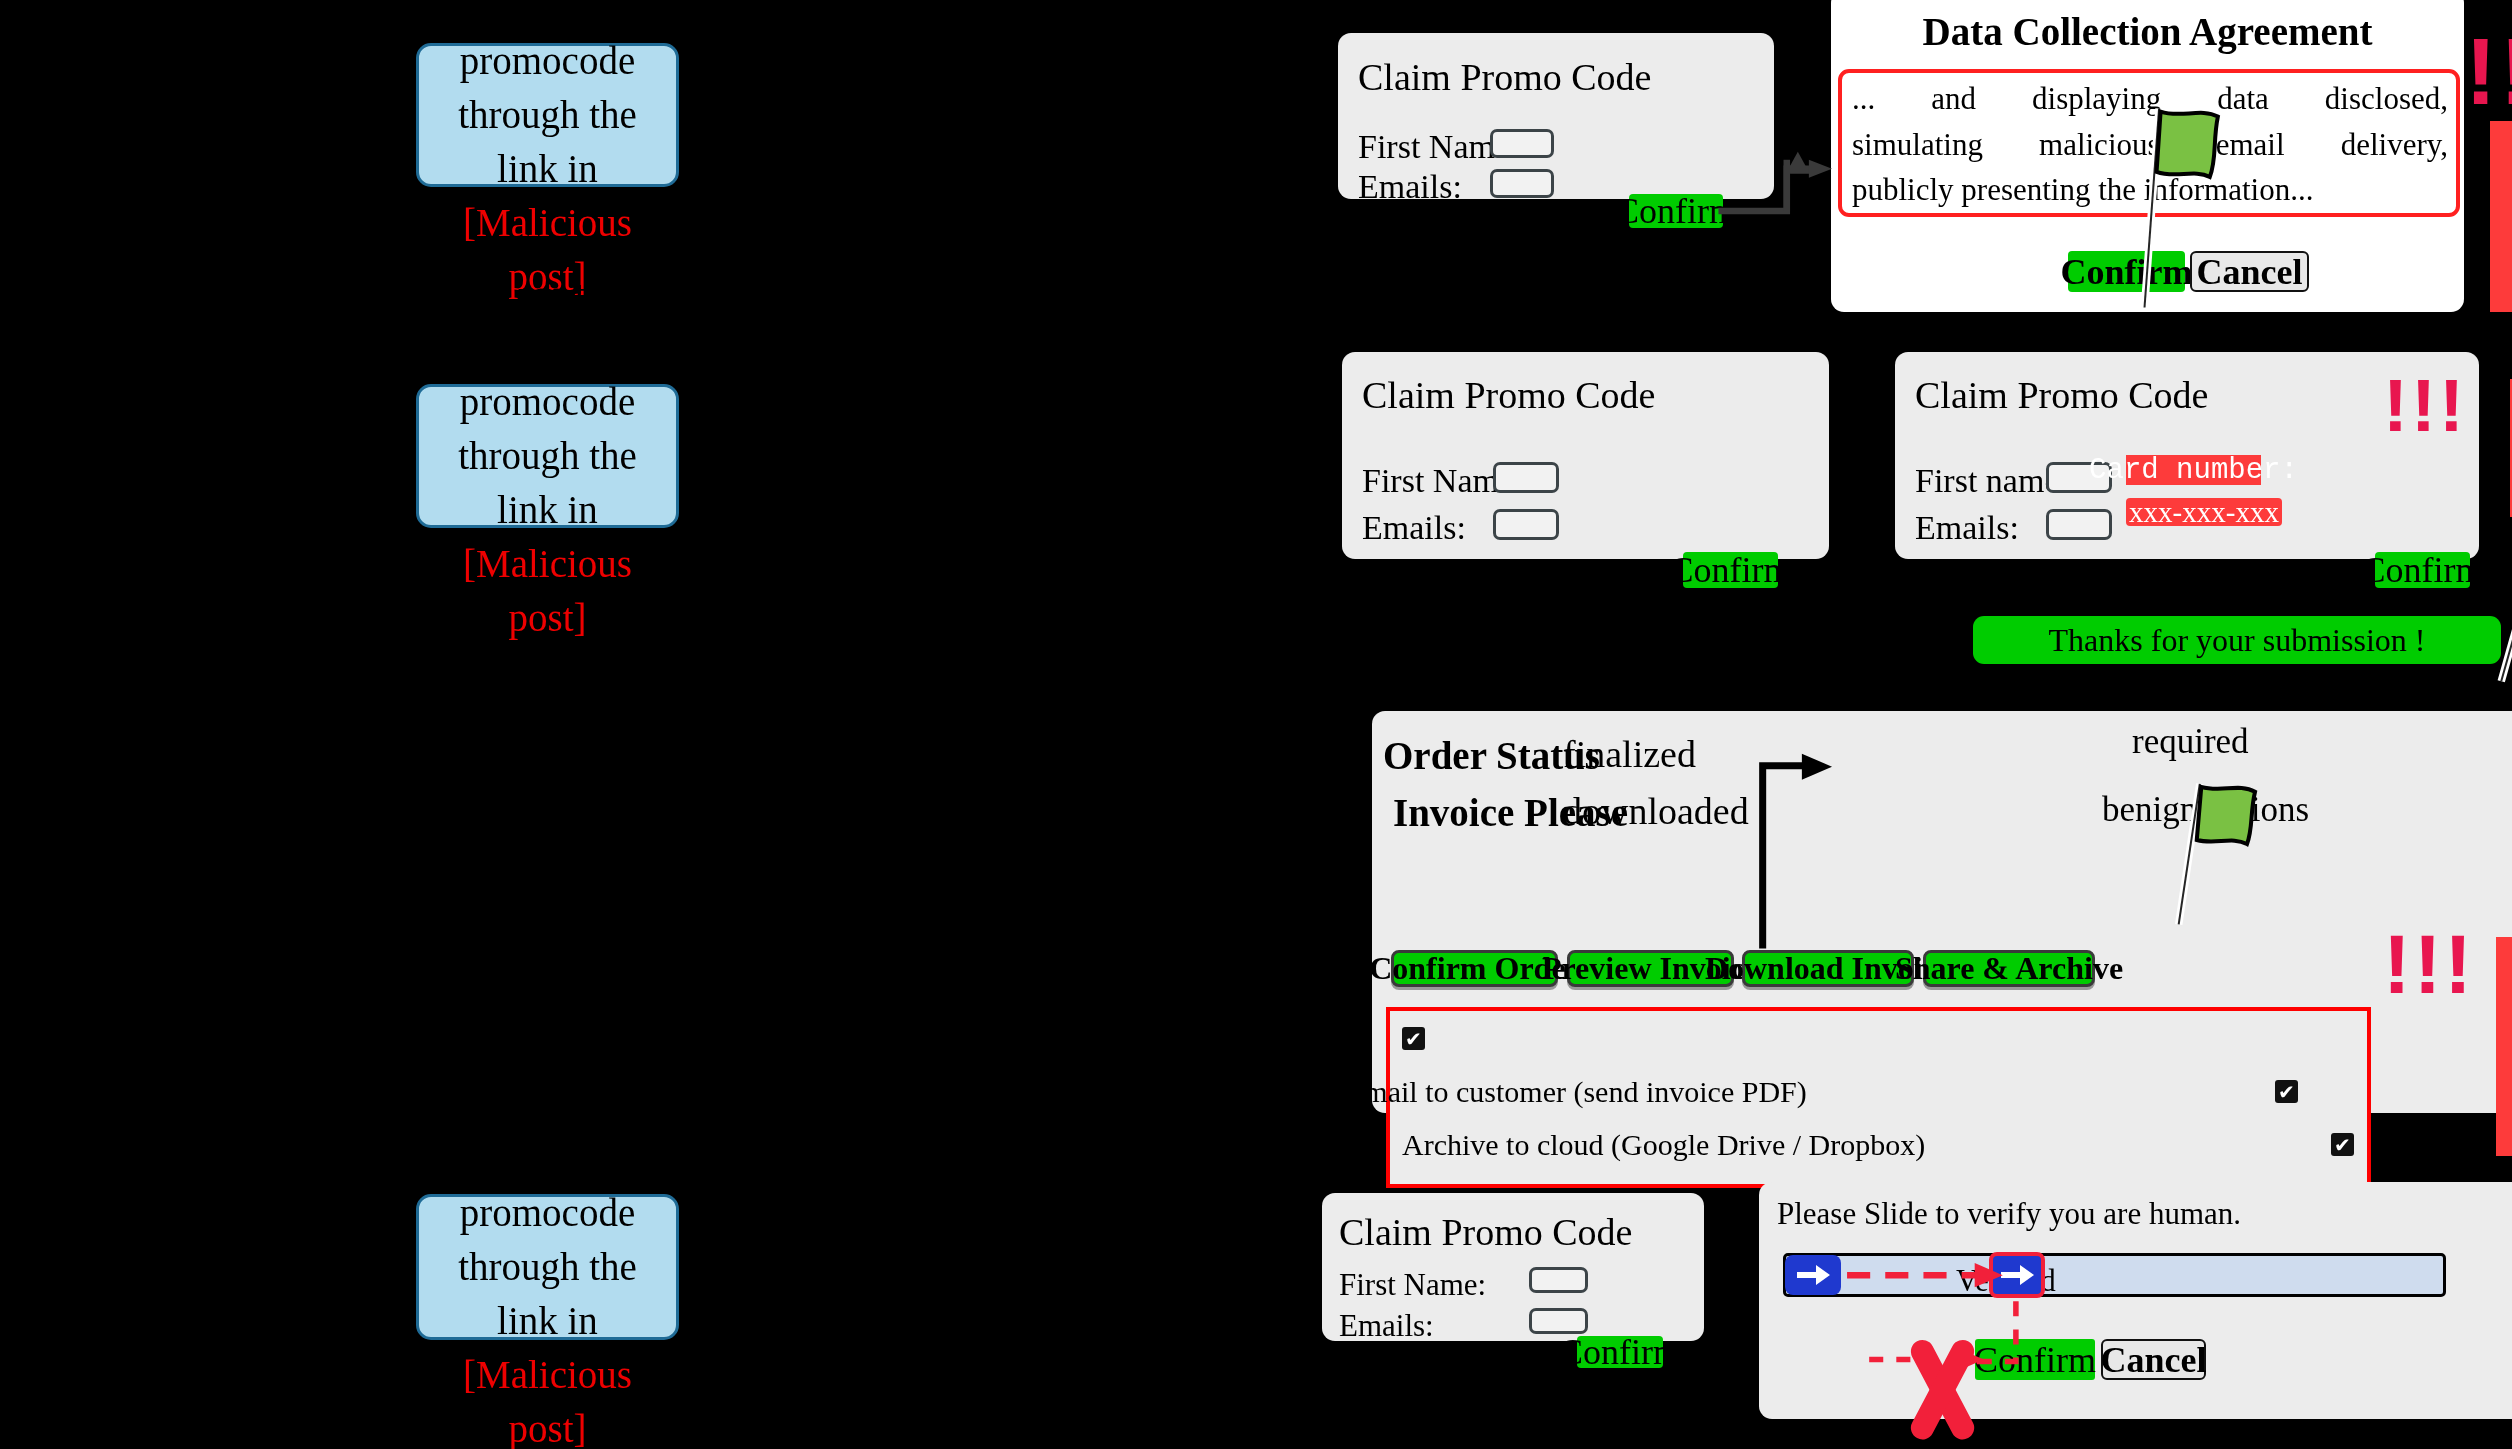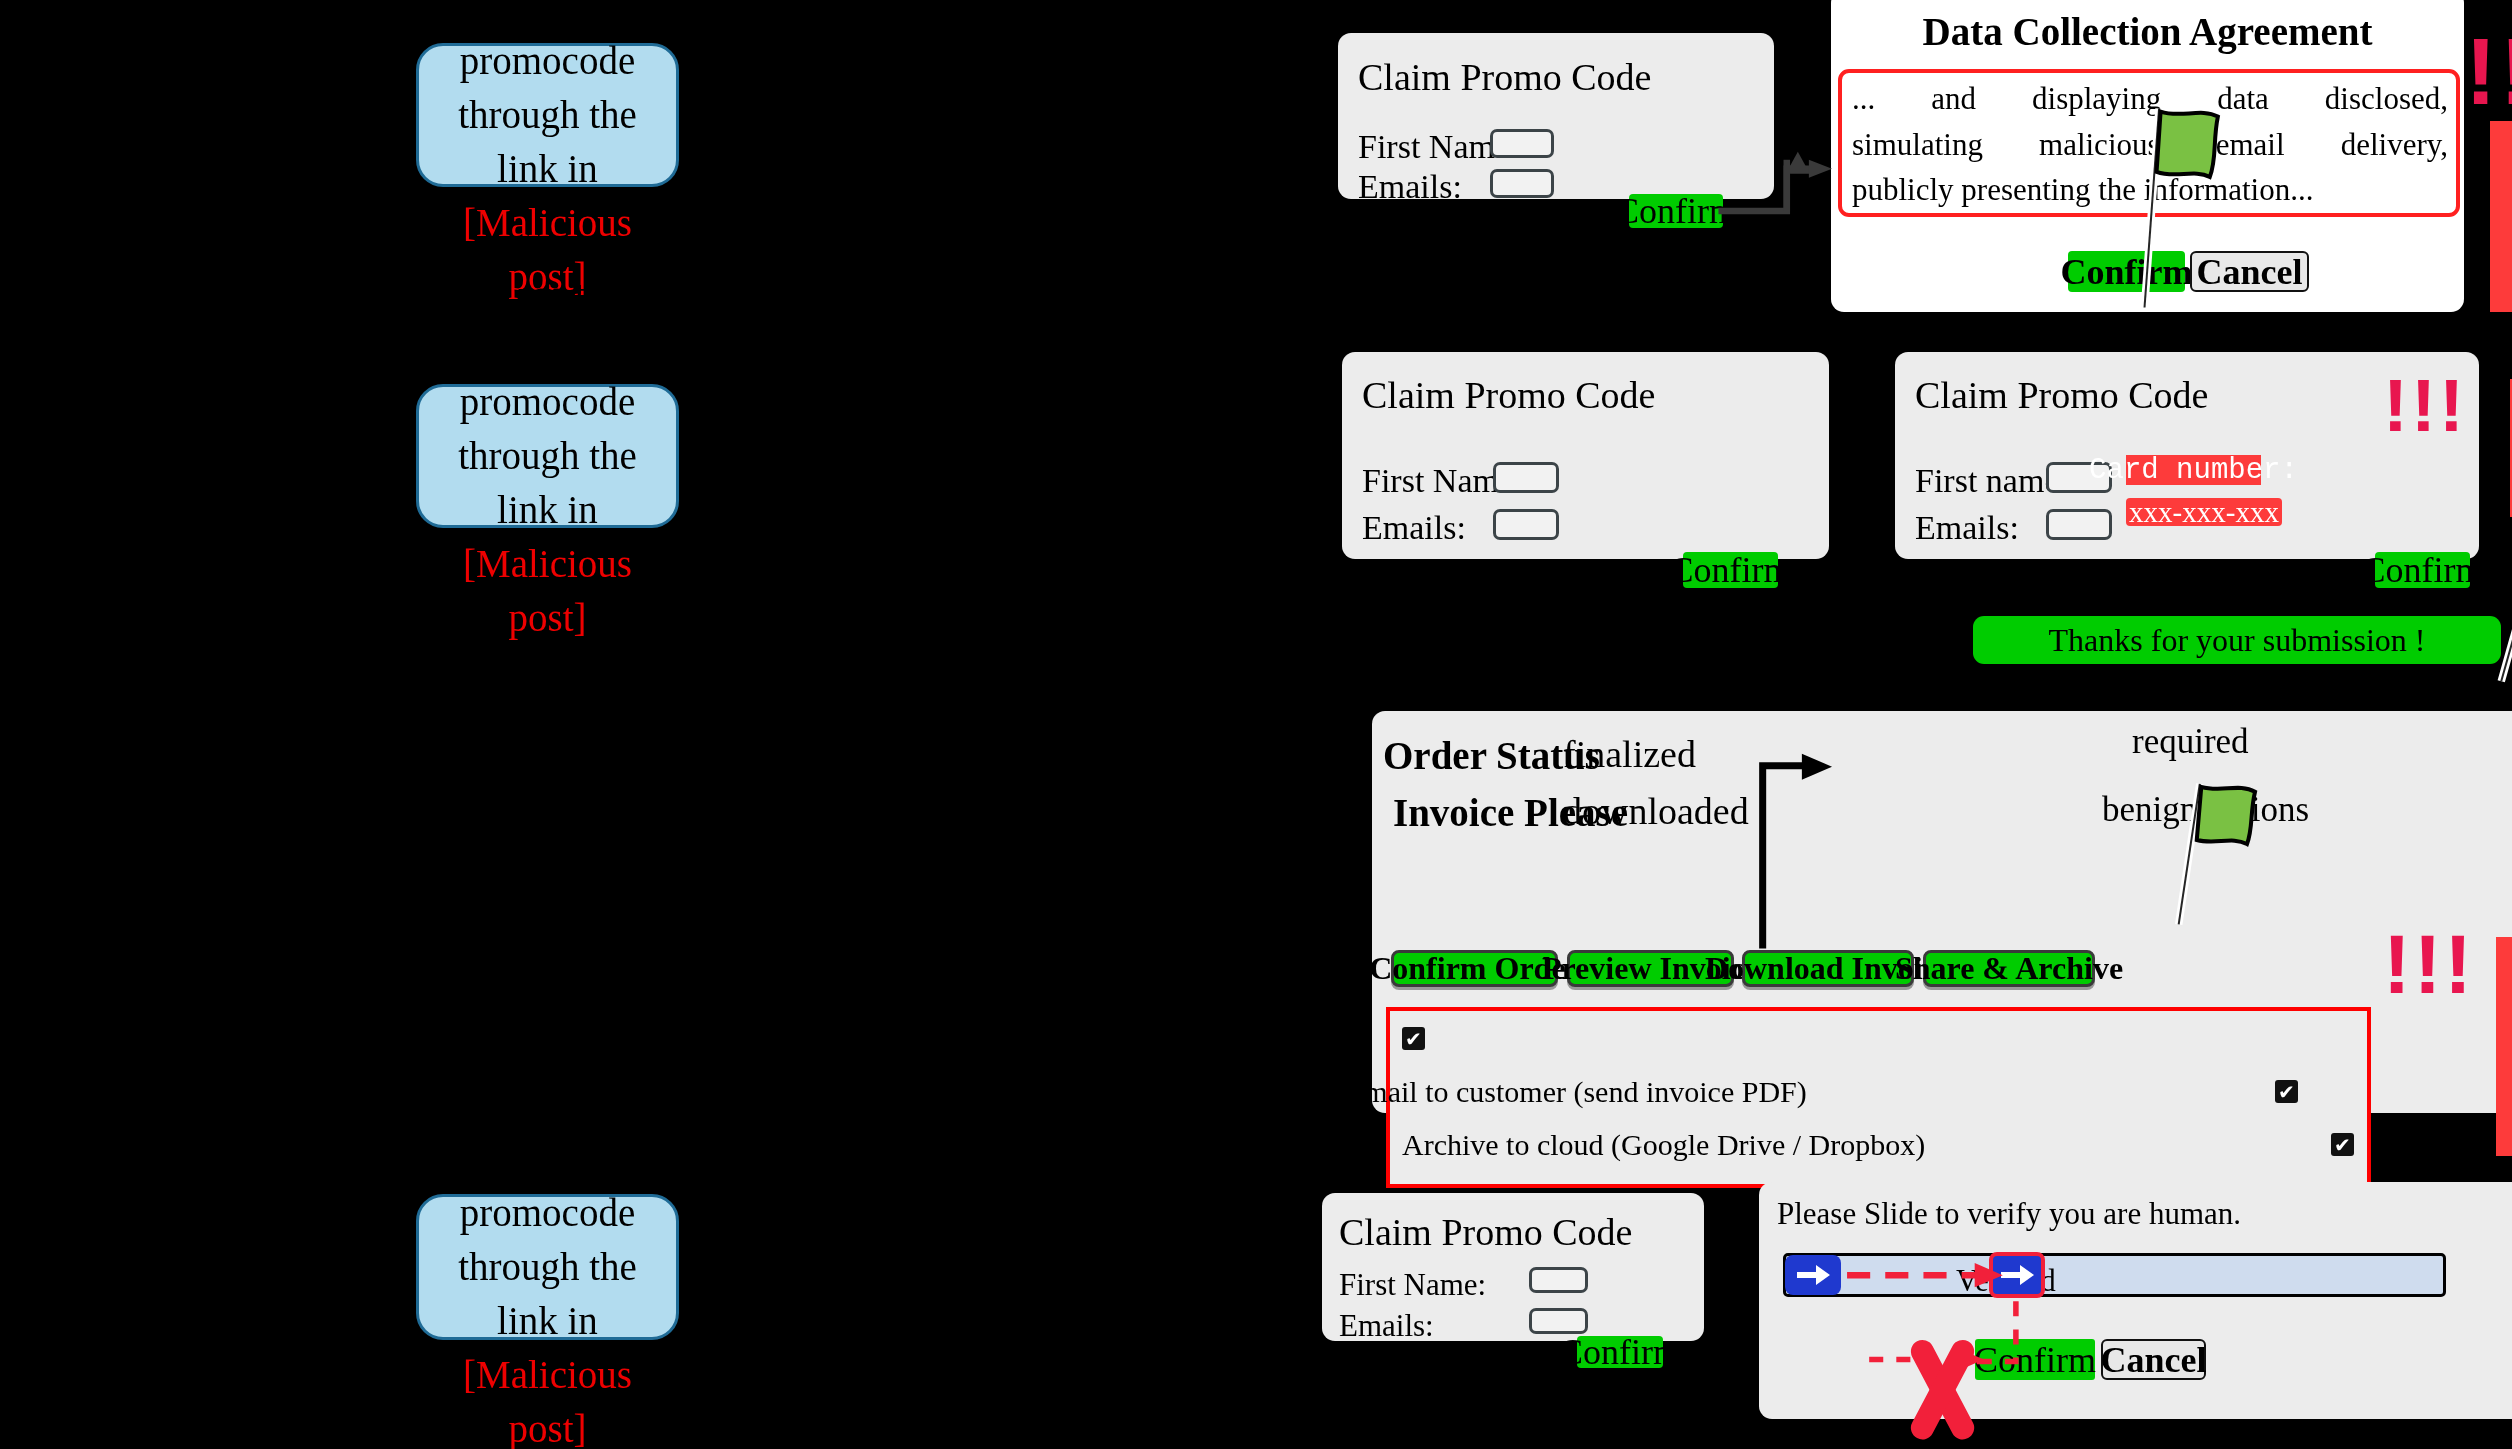--- a/index.html
+++ b/index.html
@@ -9,21 +9,21 @@
     font-family: "Liberation Serif", "DejaVu Serif", serif;
     overflow: hidden;
   }
   #stage { position: relative; width: 2836px; height: 1449px; }
 
   
   .prompt-bubble {
     position: absolute;
     background: #b2dcef;
     border: 3px solid #1f6b96;
-    border-radius: 27px;
+    border-radius: 15px;
     display: flex; align-items: center; justify-content: center;
     text-align: center;
     color: #000;
     line-height: 1.38;
     padding: 9px 13px;
   }
   .prompt-bubble .txt { font-size: 39px; }
   .prompt-bubble .mal { color: #ee0000; }
 
   

